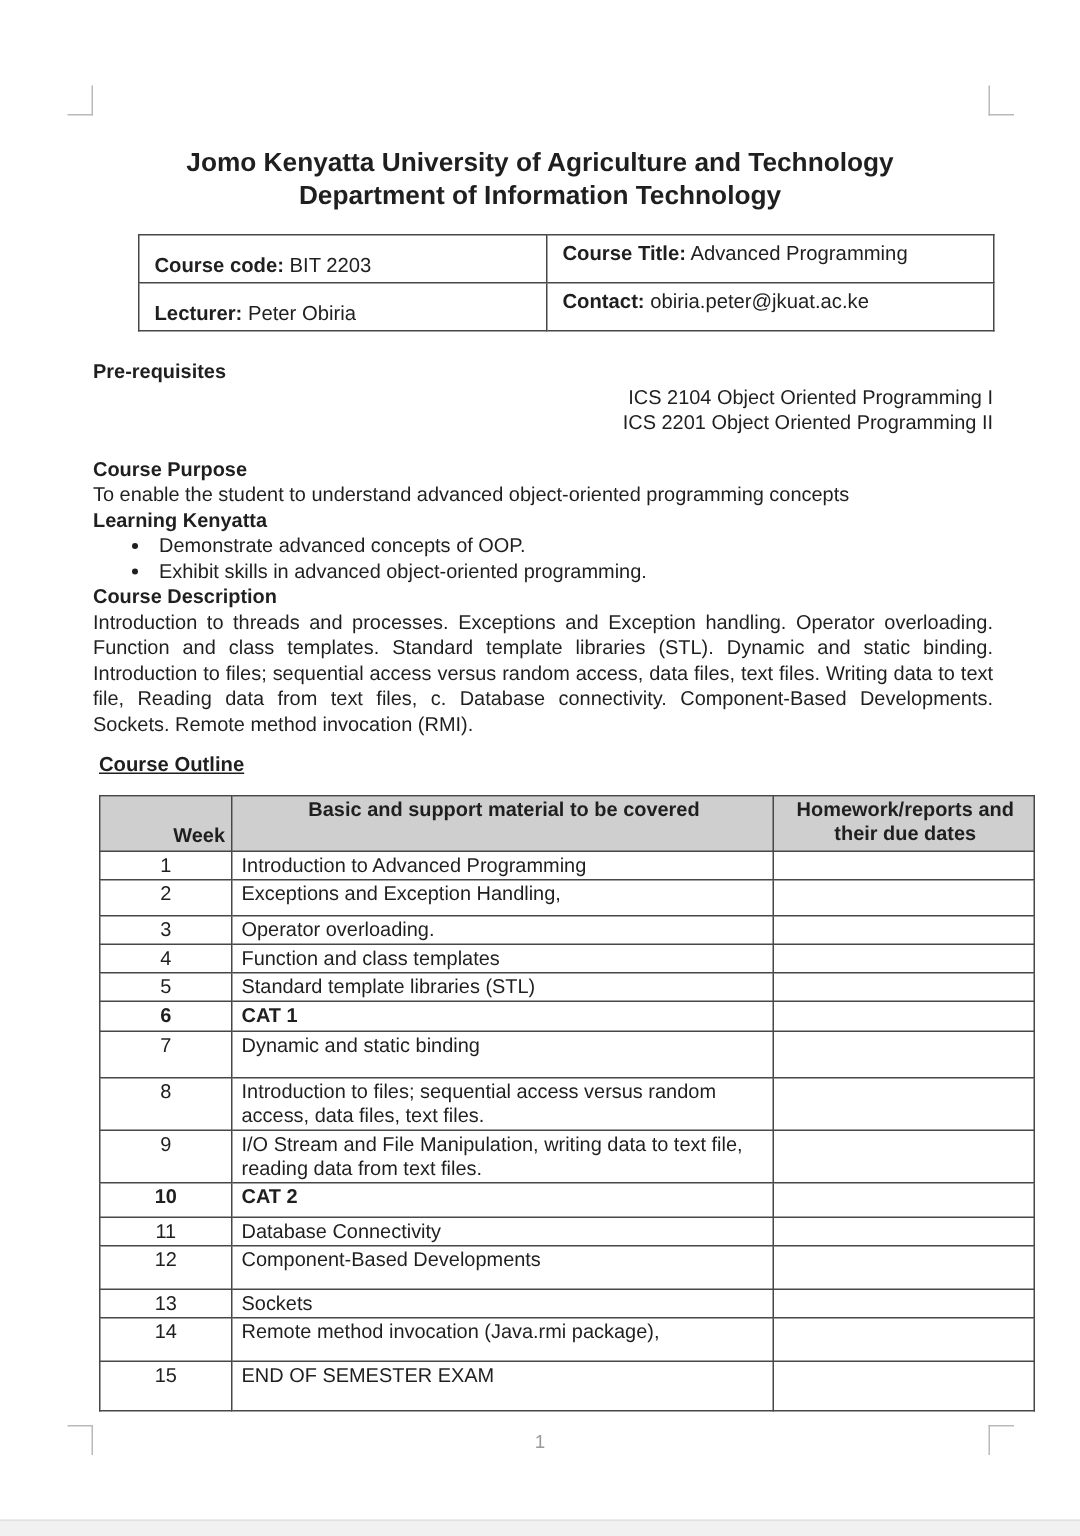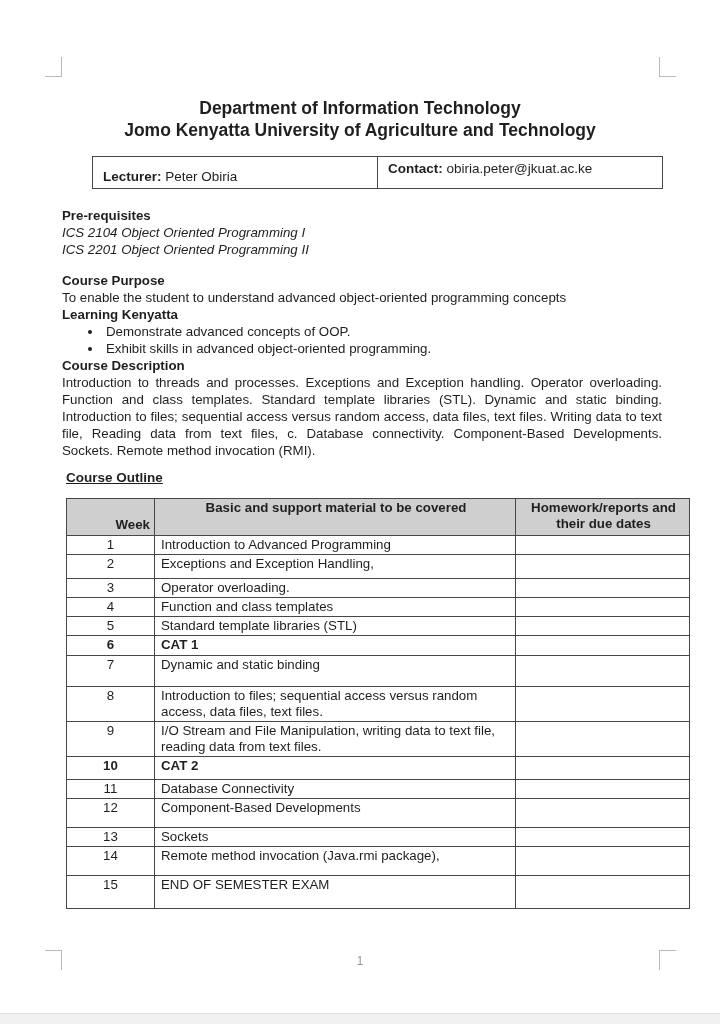--- a/index.html
+++ b/index.html
@@ -55,21 +55,21 @@
   table.info td.rightcol{padding-bottom:8px;}
   .lbl{font-weight:bold;}
 
   
   .body-text{
     margin:18px 58px 0 62px;
     font-size:13.3px;
     line-height:17px;
   }
   .h-bold{font-weight:bold;}
-  .ital{font-style:italic;}
+  .ital{text-align:right;}
   .spacer-sm{height:14px;}
   .just{text-align:justify;}
   ul.outcomes{margin:0;padding-left:41px;}
   ul.outcomes li{padding-left:3px;}
 
   .outline-heading{
     margin:11px 0 0 66px;
     font-size:13.5px;
     font-weight:bold;
     text-decoration:underline;
@@ -136,26 +136,30 @@
 <body>
 
 <div class="page">
 
   <div class="crop tl"></div>
   <div class="crop tr"></div>
   <div class="crop bl"></div>
   <div class="crop br"></div>
 
   <div class="doc-title">
+    <div>Jomo Kenyatta University of Agriculture and Technology</div>
     <div>Department of Information Technology</div>
-    <div>Jomo Kenyatta University of Agriculture and Technology</div>
   </div>
 
   <table class="info">
     <tbody>
+        <tr>
+      <td class="leftcol" style="width:272px"><span class="lbl">Course code:</span><span> BIT 2203</span></td>
+      <td class="rightcol"><span class="lbl">Course Title:</span><span> Advanced Programming</span></td>
+    </tr>
     <tr>
       <td class="leftcol"><span class="lbl">Lecturer:</span><span> Peter Obiria</span></td>
       <td class="rightcol"><span class="lbl">Contact:</span><span> obiria.peter@jkuat.ac.ke</span></td>
     </tr>
   </tbody>
     </table>
 
   <div class="body-text">
     <div class="h-bold">Pre-requisites</div>
     <div class="ital">ICS 2104 Object Oriented Programming I</div>

